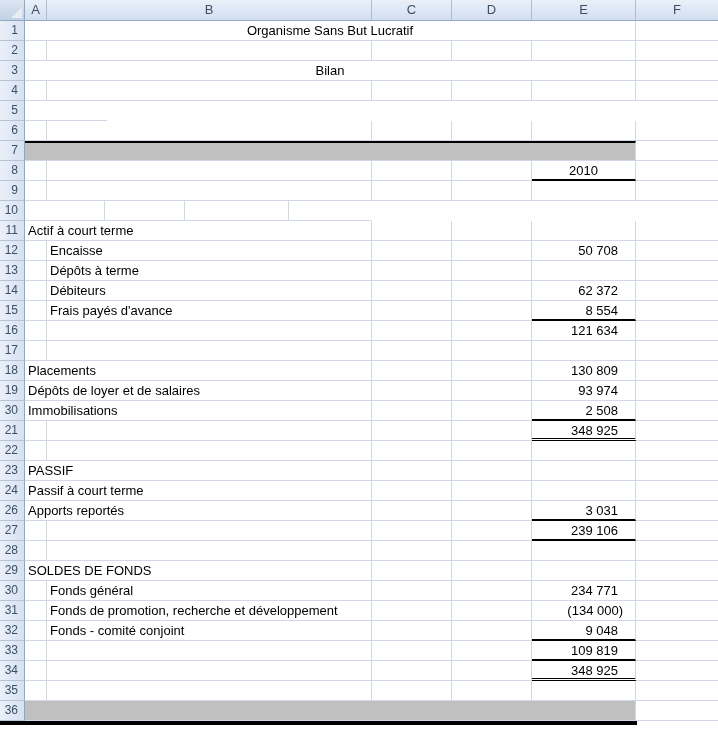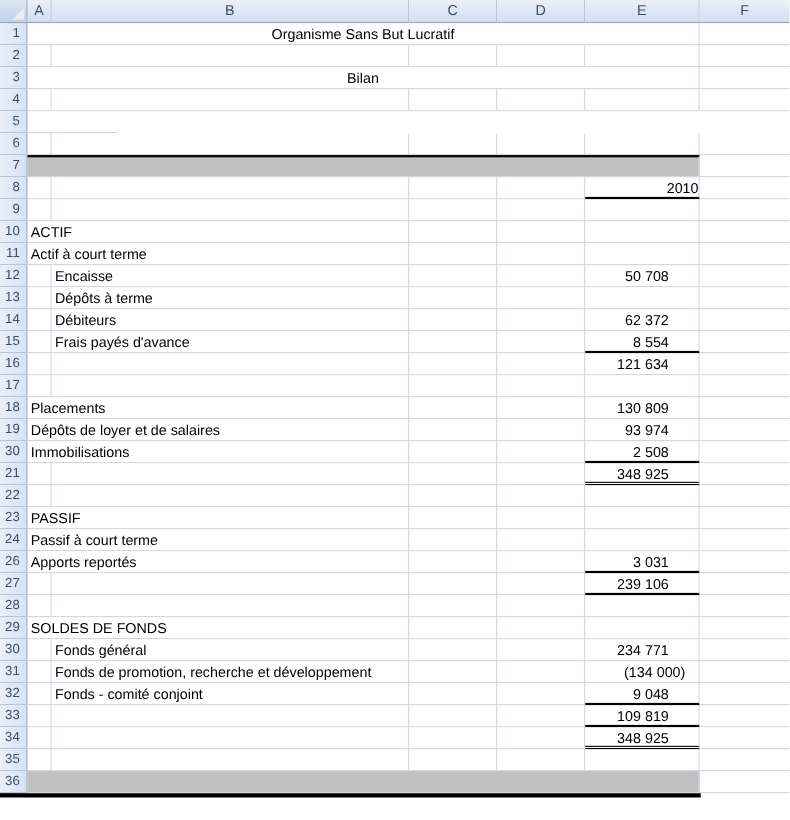--- a/index.html
+++ b/index.html
@@ -39,23 +39,23 @@
     height:20px;box-sizing:border-box;flex:none;
     border-right:1px solid #d0d7e5;border-bottom:1px solid #d0d7e5;
     font-size:13px;line-height:18px;white-space:nowrap;overflow:visible;
     padding:1px 0 0 3px;color:#000;background:transparent;
   }
   .w-a{width:22px}.w-b{width:325px}.w-c{width:80px}.w-d{width:80px}
   .w-e{width:104px}.w-f{width:82px;border-right:none}
   .w-ab{width:347px}.w-ae{width:611px}
   .bold{font-weight:normal}
   .merged{text-align:center;padding-left:0}
-  .value{text-align:right;padding-right:27px;padding-left:0}
+  .value{text-align:right;padding-right:17px;padding-left:0}
   .value.neg{padding-right:12px}
-  .value.vc{padding-right:0}
+  .value.vc{text-align:center;padding-right:0}
   .vb-bottom{border-bottom:2px solid #000}
   .vb-double{border-bottom:3px double #000}
   .tb{border-top:2px solid #000}
   .gray{background:#c0c0c0;border-right:1px solid #d0d7e5}
   
   .bottom-strip{height:4px;width:637px;background:#000;}
 </style>
 </head>
 <body>
 
@@ -131,21 +131,20 @@
         <div class="row-hdr">9</div>
         <div class="cell w-a"></div>
         <div class="cell w-b"></div>
         <div class="cell w-c"></div>
         <div class="cell w-d"></div>
         <div class="cell w-e value"></div>
         <div class="cell w-f"></div>
       </div>
       <div class="row">
         <div class="row-hdr">10</div>
-        <div class="cell w-ab bold">ACTIF</div>
         <div class="cell w-c"></div>
         <div class="cell w-d"></div>
         <div class="cell w-e value"></div>
         <div class="cell w-f"></div>
       </div>
       <div class="row">
         <div class="row-hdr">11</div>
         <div class="cell w-ab">Actif à court terme</div>
         <div class="cell w-c"></div>
         <div class="cell w-d"></div>

